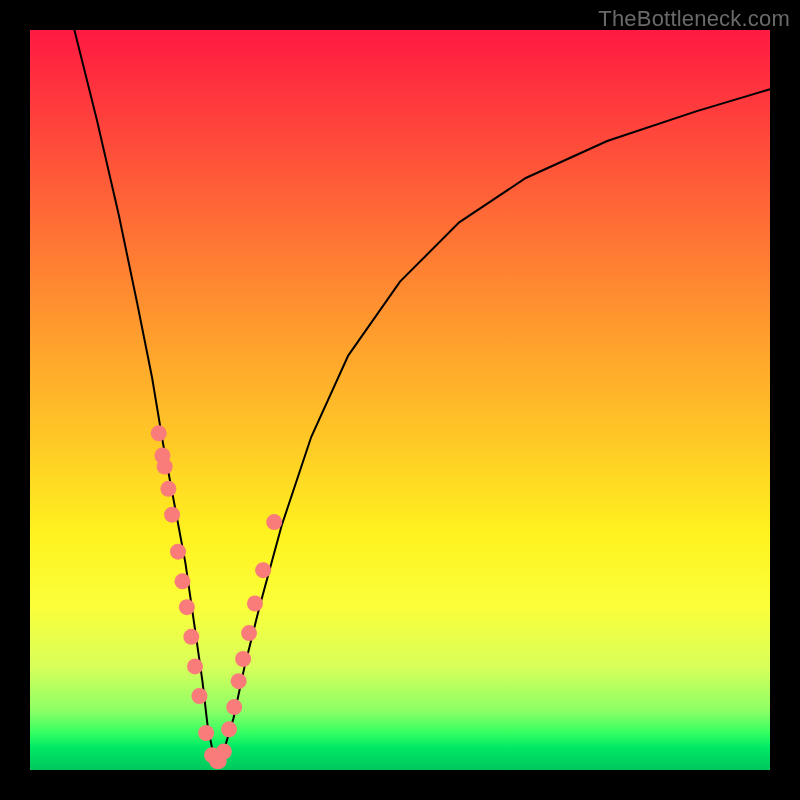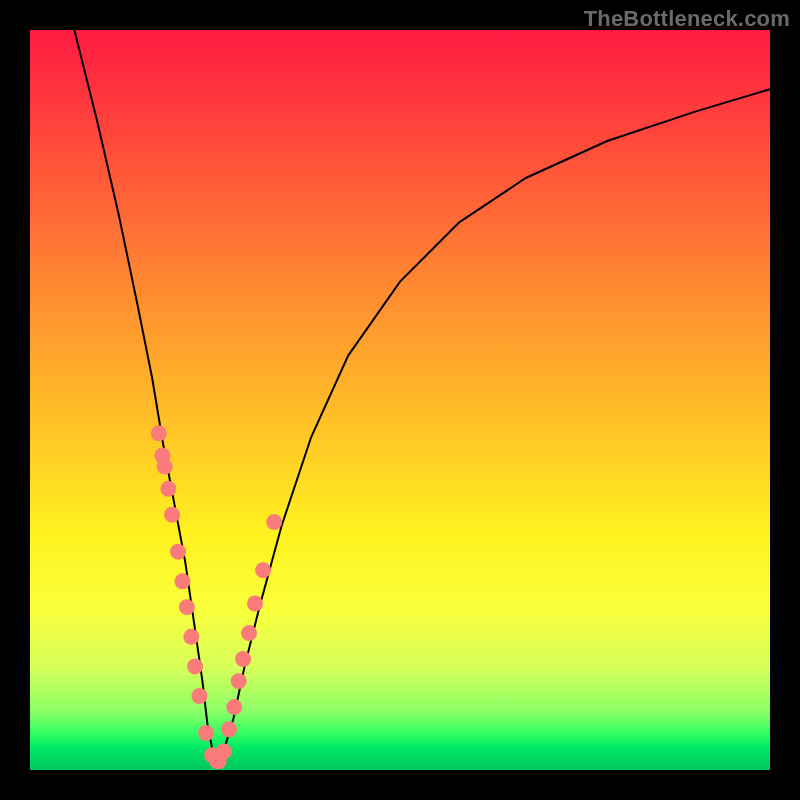--- a/index.html
+++ b/index.html
@@ -38,21 +38,21 @@
       #00e865 97%,
       #00c85c 100%
     );
   }
   .watermark {
     position: absolute;
     top: 6px;
     right: 10px;
     color: #6a6a6a;
     font-size: 22px;
-    font-weight: 700;
+    font-weight: 400;
     letter-spacing: 0.2px;
     user-select: none;
   }
   svg.curve {
     position: absolute;
     left: 0;
     top: 0;
     width: 740px;
     height: 740px;
     overflow: visible;

